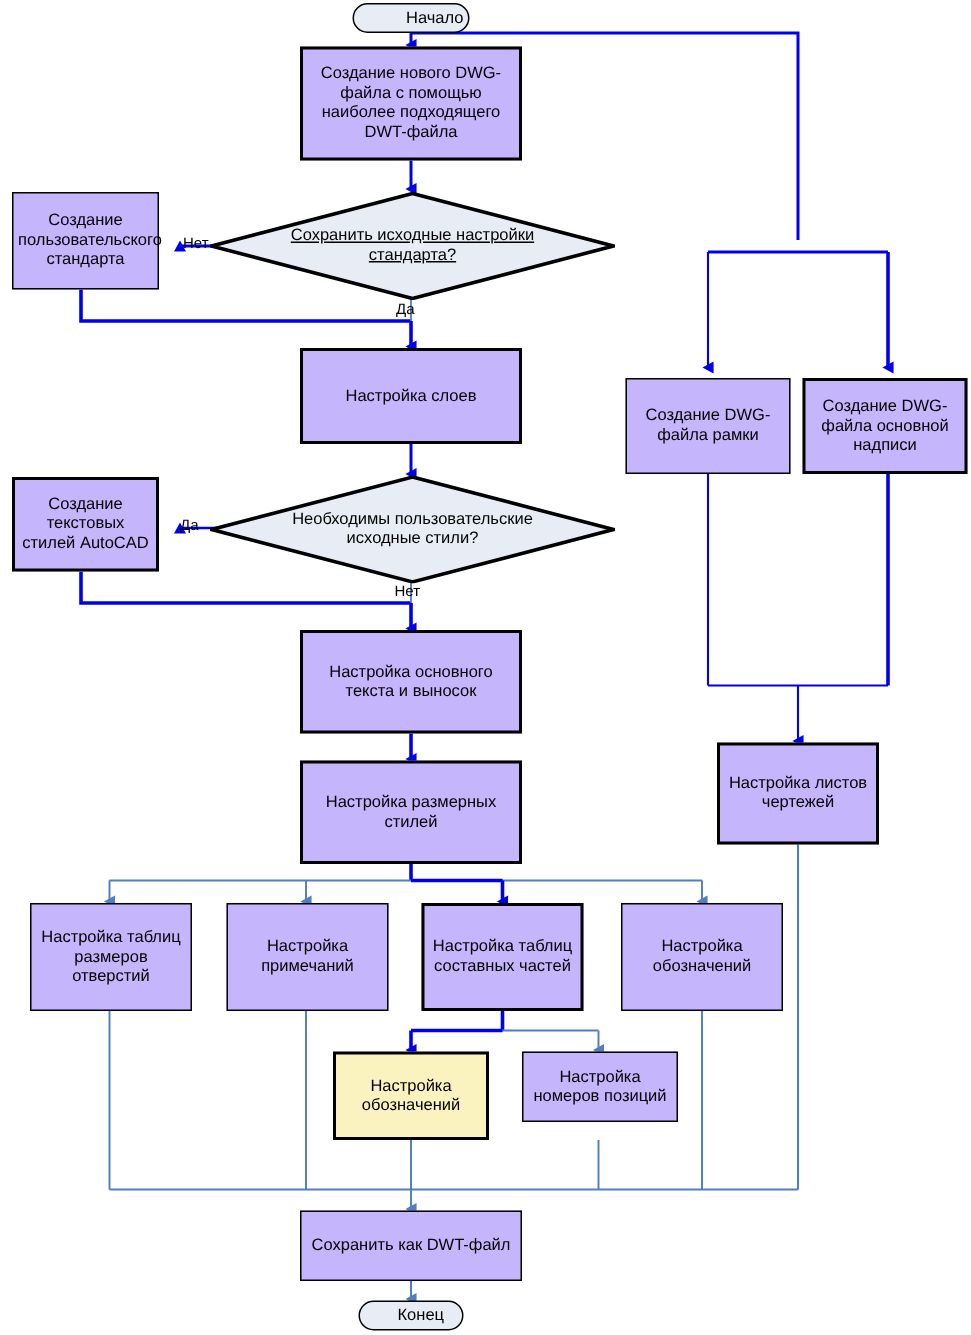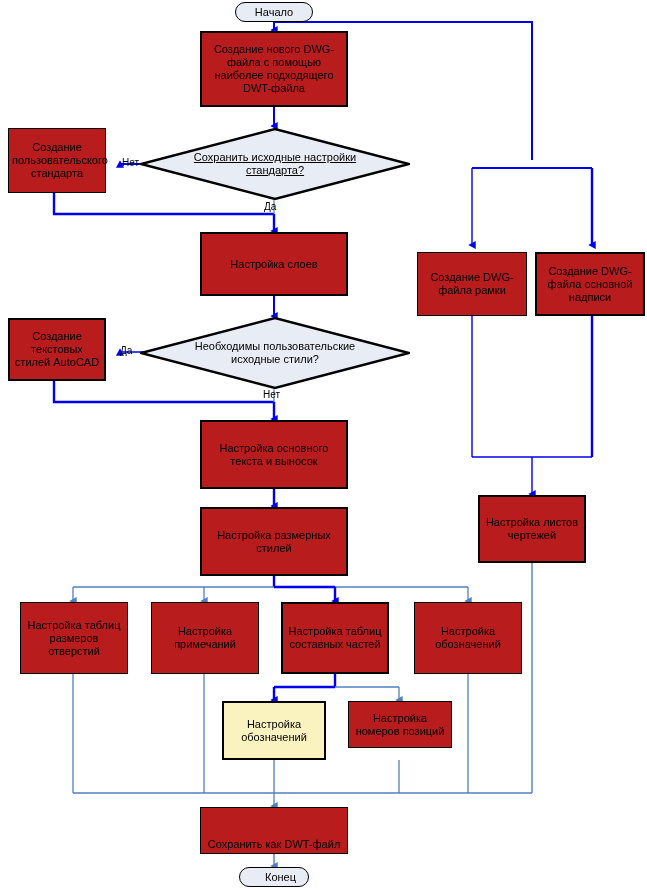--- a/index.html
+++ b/index.html
@@ -20,21 +20,21 @@
     left: 0; top: 0;
     width: 647px; height: 890px;
     pointer-events: none;
   }
   .node {
     position: absolute;
     display: flex;
     align-items: center;
     justify-content: center;
     text-align: center;
-    background: #b91c1c;
+    background: #c4b5fd;
     border: 1px solid #000000;
     color: #000000;
     font-size: 11px;
     line-height: 13px;
     padding: 2px 3px;
     z-index: 5;
   }
   .node.thick { border-width: 2px; }
   .node.highlight { background: #faf3c0; border-width: 2px; }
   .node .lbl { display: block; width: 100%; }
@@ -143,21 +143,21 @@
     <path d="M204,674 L204,793" stroke="#4f7fc0" stroke-width="1.3" fill="none"></path>
     <path d="M468,674 L468,793" stroke="#4f7fc0" stroke-width="1.3" fill="none"></path>
     <path d="M274,760 L274,793" stroke="#4f7fc0" stroke-width="1.3" fill="none"></path>
     <path d="M399,760 L399,793" stroke="#4f7fc0" stroke-width="1.3" fill="none"></path>
     <path d="M73,793 L532,793" stroke="#4f7fc0" stroke-width="1.3" fill="none"></path>
     <path d="M274,793 L274,806" stroke="#4f7fc0" stroke-width="1.3" fill="none" marker-end="url(#ah-soft)"></path>
 
     <path d="M274,854 L274,866" stroke="#4f7fc0" stroke-width="1.4" fill="none" marker-end="url(#ah-soft)"></path>
   </svg>
 
-  <div class="node terminal" style="left:235px; top:2px; width:78px; height:20px;">
+  <div class="node terminal" style="left:235px; top:2px; width:78px; height:20px;text-align:right;">
     <span class="lbl">Начало</span>
   </div>
 
   <div class="node thick" style="left:200px; top:31px; width:148px; height:76px;">
     <span class="lbl">Создание нового DWG-файла с помощью наиболее подходящего DWT-файла</span>
   </div>
 
   <div class="decision" style="left:140px; top:128px; width:270px; height:72px;text-decoration:underline;">
     <svg class="dshape" viewBox="0 0 270 72" preserveAspectRatio="none">
       <polygon points="135,1 269,36 135,71 1,36" fill="#e8ecf5" stroke="#000000" stroke-width="2.4"></polygon>
@@ -221,21 +221,21 @@
   </div>
 
   <div class="node highlight" style="left:222px; top:701px; width:104px; height:59px;">
     <span class="lbl">Настройка обозначений</span>
   </div>
 
   <div class="node" style="left:348px; top:701px; width:104px; height:47px;">
     <span class="lbl">Настройка номеров позиций</span>
   </div>
 
-  <div class="node" style="left:200px; top:807px; width:148px; height:47px;align-items:flex-end;">
+  <div class="node" style="left:200px; top:807px; width:148px; height:47px;">
     <span class="lbl">Сохранить как DWT-файл</span>
   </div>
 
   <div class="node terminal" style="left:239px; top:867px; width:70px; height:20px;padding-left:16px;">
     <span class="lbl">Конец</span>
   </div>
 
   <div class="edgelabel" style="left:122px; top:157px;">Нет</div>
   <div class="edgelabel" style="left:264px; top:201px;">Да</div>
   <div class="edgelabel" style="left:120px; top:345px;">Да</div>

